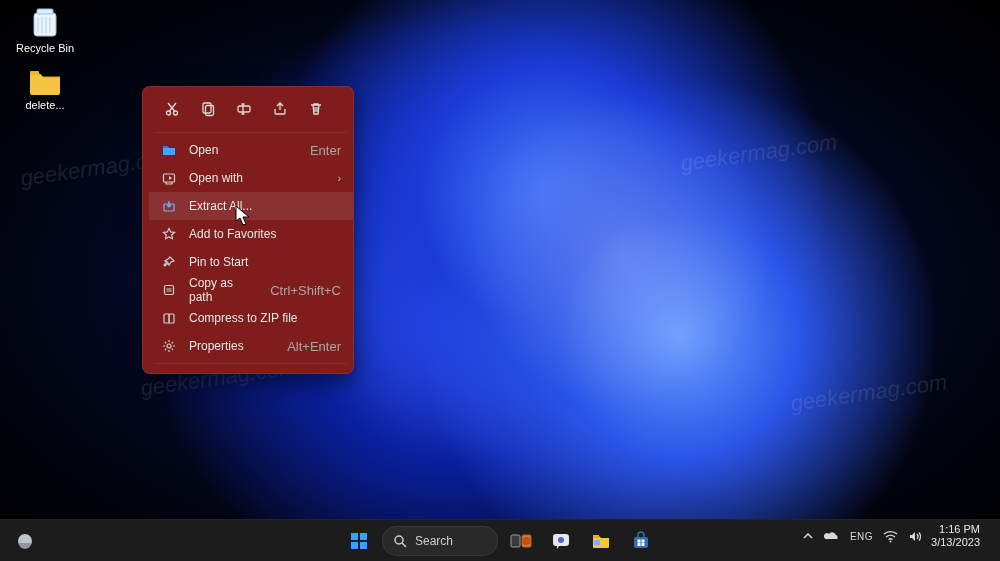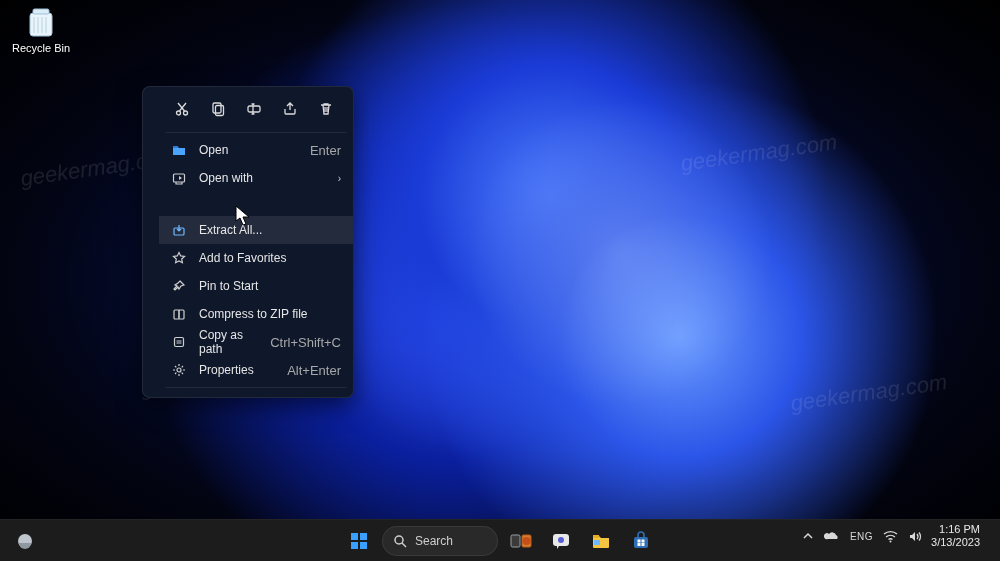--- a/index.html
+++ b/index.html
@@ -36,21 +36,21 @@
     font-style: italic;
   }
 
   
   .desktop-icons {
     position: absolute;
     top: 4px;
     left: 6px;
     width: 78px;
     display: flex;
-    flex-direction: row;
+    flex-direction: column;
     align-items: center;
     gap: 12px;
   }
   .desktop-item {
     display: flex;
     flex-direction: column;
     align-items: center;
     gap: 2px;
     width: 70px;
     text-align: center;
@@ -64,25 +64,25 @@
   }
   .recycle-bin-svg { width: 36px; height: 36px; }
   .folder-svg { width: 34px; height: 30px; }
 
   
   .context-menu {
     position: absolute;
     top: 86px;
     left: 142px;
     width: 212px;
-    background: #0f172a;
+    background: #7f1d1d;
     border: 1px solid rgba(255,255,255,0.08);
     border-radius: 8px;
     box-shadow: 0 8px 24px rgba(0,0,0,0.55);
-    padding: 6px 0 6px 16px;
+    padding: 6px 0 6px 6px;
   }
   .context-icon-row {
     display: flex;
     justify-content: flex-start;
     gap: 6px;
     padding: 2px 8px 6px 8px;
   }
   .ctx-ic-btn {
     width: 30px; height: 28px;
     display: flex; align-items: center; justify-content: center;
@@ -99,21 +99,21 @@
     align-items: center;
     height: 28px;
     padding: 0 12px 0 12px;
     gap: 12px;
     color: #e6e6e6;
     position: relative;
   }
   .ctx-item .mi-icon { width: 16px; height: 16px; flex: 0 0 16px; display:flex; align-items:center; justify-content:center;}
   .ctx-item .mi-lbl { flex: 1; font-size: 12px; }
   .ctx-item .mi-accel { font-size: 13px; color: #a8a8a8; }
-  .ctx-item.hover { background: rgba(255,255,255,0.09); margin-top: 24px; }
+  .ctx-item.hover { background: rgba(255,255,255,0.09); }
   .ctx-item .mi-chev { color:#c9c9c9; font-size:10px; }
 
   
   .cursor {
     position: absolute;
     top: 205px;
     left: 235px;
     width: 18px; height: 22px;
     pointer-events: none;
   }
@@ -175,20 +175,30 @@
     <span>
       <svg class="recycle-bin-svg" viewBox="0 0 36 36">
         <rect x="7" y="9" width="22" height="23" rx="3" fill="#eaf4fb" stroke="#9fbfd4"></rect>
         <rect x="10" y="5" width="16" height="5" rx="1.5" fill="#d9ecf7" stroke="#9fbfd4"></rect>
         <path d="M11 13 v16 M15 13 v16 M19 13 v16 M23 13 v16" stroke="#b8d3e2" stroke-width="1"></path>
       </svg>
     </span>
     <span class="lbl">Recycle Bin</span>
   </div>
 
+  <div class="desktop-item">
+    <span>
+      <svg class="folder-svg" viewBox="0 0 34 30">
+        <path d="M2 7 h10 l3 3 h17 v16 a2 2 0 0 1 -2 2 H4 a2 2 0 0 1 -2 -2 Z" fill="#f5c542"></path>
+        <path d="M2 7 h10 l3 3 h17" fill="none" stroke="#d9a51f"></path>
+        <rect x="2" y="4" width="9" height="4" rx="1" fill="#f0b91e"></rect>
+      </svg>
+    </span>
+    <span class="lbl">delete...</span>
+  </div>
 </div>
 
 <div class="context-menu">
   <div class="context-icon-row">
     <div class="ctx-ic-btn">
       <svg width="16" height="16" viewBox="0 0 16 16" fill="none" stroke="currentColor" stroke-width="1.3">
         <circle cx="4.5" cy="12" r="2"></circle>
           <circle cx="11.5" cy="12" r="2"></circle>
         <path d="M5.5 10 L12 2 M10.5 10 L4 2"></path>
       </svg>
@@ -271,37 +281,37 @@
         <path d="M8 2l4 4-3 1-2 3-1-2-3 3-1-1 3-3-2-1 3-2z"></path>
       </svg>
     </span>
     <span class="mi-lbl">Pin to Start</span>
     <span class="mi-accel"></span>
   </div>
 
   <div class="ctx-item">
     <span class="mi-icon">
       <svg width="14" height="14" viewBox="0 0 14 14" fill="none" stroke="#cfcfcf" stroke-width="1.2">
+        <rect x="2.5" y="2.5" width="9" height="9" rx="1.5"></rect>
+          <path d="M4.5 6h5M4.5 8h5"></path>
+      </svg>
+    </span>
+    <span class="mi-lbl">Copy as path</span>
+    <span class="mi-accel">Ctrl+Shift+C</span>
+  </div>
+
+  <div class="ctx-item">
+    <span class="mi-icon">
+      <svg width="14" height="14" viewBox="0 0 14 14" fill="none" stroke="#cfcfcf" stroke-width="1.2">
         <rect x="2" y="3" width="10" height="9" rx="1"></rect>
           <path d="M7 3v9M6 4h2M6 6h2M6 8h2M6 10h2"></path>
       </svg>
     </span>
     <span class="mi-lbl">Compress to ZIP file</span>
     <span class="mi-accel"></span>
-  </div>
-
-  <div class="ctx-item">
-    <span class="mi-icon">
-      <svg width="14" height="14" viewBox="0 0 14 14" fill="none" stroke="#cfcfcf" stroke-width="1.2">
-        <rect x="2.5" y="2.5" width="9" height="9" rx="1.5"></rect>
-          <path d="M4.5 6h5M4.5 8h5"></path>
-      </svg>
-    </span>
-    <span class="mi-lbl">Copy as path</span>
-    <span class="mi-accel">Ctrl+Shift+C</span>
   </div>
 
   <div class="ctx-item">
     <span class="mi-icon">
       <svg width="14" height="14" viewBox="0 0 14 14" fill="none" stroke="#cfcfcf" stroke-width="1.2">
         <circle cx="7" cy="7" r="2"></circle>
           <path d="M7 1v2M7 11v2M1 7h2M11 7h2M3 3l1.3 1.3M11 11l-1.3-1.3M11 3l-1.3 1.3M3 11l1.3-1.3"></path>
       </svg>
     </span>
     <span class="mi-lbl">Properties</span>

